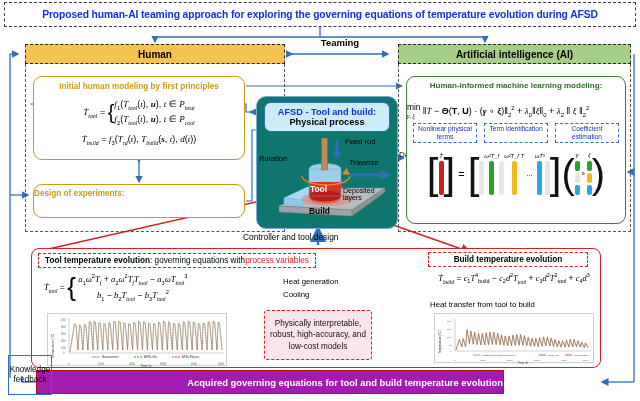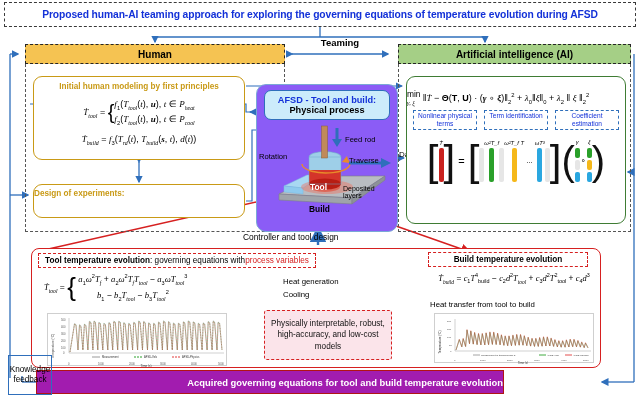--- a/index.html
+++ b/index.html
@@ -59,34 +59,34 @@
 
   #doe-panel { left: 33px; top: 184px; width: 212px; height: 34px; }
   #doe-title {
     margin-top: 4px; text-align: left; color: #c99a16;
     font-weight: bold; font-size: 8.2px;
   }
   #doe-sub { text-align: center; font-size: 8.2px; color: #111; margin-top: 1px; }
 
   
   #afsd-panel {
-    left: 256px; top: 84px; width: 142px; height: 148px;
-    border: 1.3px solid #7aa8d6; border-radius: 10px; background: #8b5cf6;
+    left: 256px; top: 96px; width: 142px; height: 133px;
+    border: 1.3px solid #7aa8d6; border-radius: 10px; background: #0f766e;
   }
   #afsd-title-box {
     margin: 5px auto 0; width: 126px; height: 30px;
     background: #ccecfb; border: 1.3px solid #2f6fbb; border-radius: 7px;
     display: flex; flex-direction: column; align-items: center; justify-content: center;
   }
   #afsd-title-1 { color: #1331d8; font-weight: bold; font-size: 9.2px; }
   #afsd-title-2 { color: #000; font-weight: bold; font-size: 9.2px; }
 
   
   #afsd-art { position: relative; width: 142px; height: 95px; margin-top: -2px; }
-  .art-lbl { position: absolute; font-size: 7.6px; color: #000; white-space: nowrap; margin-top: 10px; }
+  .art-lbl { position: absolute; font-size: 7.6px; color: #000; white-space: nowrap; }
 
   
   #ai-panel {
     left: 406px; top: 76px; width: 220px; height: 148px;
     border: 1.4px solid #3f7c34; border-radius: 9px; background: #fff;
   }
   #ai-t1 {
     margin-top: 4px; text-align: center; color: #2d6b28;
     font-weight: bold; font-size: 8px;
   }
@@ -132,21 +132,21 @@
   #build-eq { left: 398px; top: 272px; width: 232px; font-size: 8.4px; text-align: center; }
 
   .arrow-note { position: absolute; font-size: 7.8px; color: #000; white-space: nowrap; }
 
   
   .chart-box { border: 1px solid #cfcfcf; background: #fff; }
   #chart-left { left: 47px; top: 313px; width: 180px; height: 53px; }
   #chart-right { left: 434px; top: 313px; width: 160px; height: 50px; }
 
   #center-pink {
-    left: 264px; top: 310px; width: 128px; height: 50px;
+    left: 264px; top: 310px; width: 108px; height: 50px;
     border: 1.3px dashed #d62020; background: #fbe4ea; border-radius: 3px;
     display: flex; align-items: center; justify-content: center; text-align: center;
     font-size: 8.2px; line-height: 1.35; color: #111; padding: 16px 4px;
   }
 
   
   #footer-bar {
     left: 36px; top: 370px; width: 468px; height: 24px;
     background: #a21caf; border: 1.5px solid #b01414;
     display: flex; align-items: center; justify-content: flex-end;
@@ -304,20 +304,21 @@
     <div class="art-lbl" style="left:88px; top:7px;">Feed rod</div>
     <div class="art-lbl" style="left:92px; top:28px;">Traverse</div>
     <div class="art-lbl" style="left:53px; top:54px; color:#fff; font-weight:bold; font-size:8.4px;">Tool</div>
     <div class="art-lbl" style="left:86px; top:57px; font-size:7px; width:42px; white-space:normal; line-height:1.0;">Deposited layers</div>
     <div class="art-lbl" style="left:52px; top:76px; font-weight:bold; font-size:8.4px;">Build</div>
   </div>
 </div>
 <div class="abs data-lbl">Data</div>
 
 <div class="abs" id="ai-panel">
+  <div id="ai-t1">Human-informed machine learning modeling:</div>
 
   <div id="ai-minimize">
     <span style="display:inline-block;vertical-align:middle;line-height:1;">
       <span style="font-size:8.4px;">min</span><br><span style="font-size:6px;"><i>γ, ξ</i></span>
     </span>
     <span style="font-size:9px;"> ‖<i>Ṫ</i> − <b>Θ</b>(<b>T</b>, <b>U</b>) · (<b><i>γ</i></b> ∘ <b><i>ξ</i></b>)‖<sub>2</sub><sup>2</sup> + <i>λ</i><sub>0</sub>‖<i>ξ</i>‖<sub>0</sub> + <i>λ</i><sub>2</sub> ‖ <i>ξ</i> ‖<sub>2</sub><sup>2</sup></span>
   </div>
 
   <div class="ai-tag-row">
     <div class="ai-tag">Nonlinear physical terms</div>

